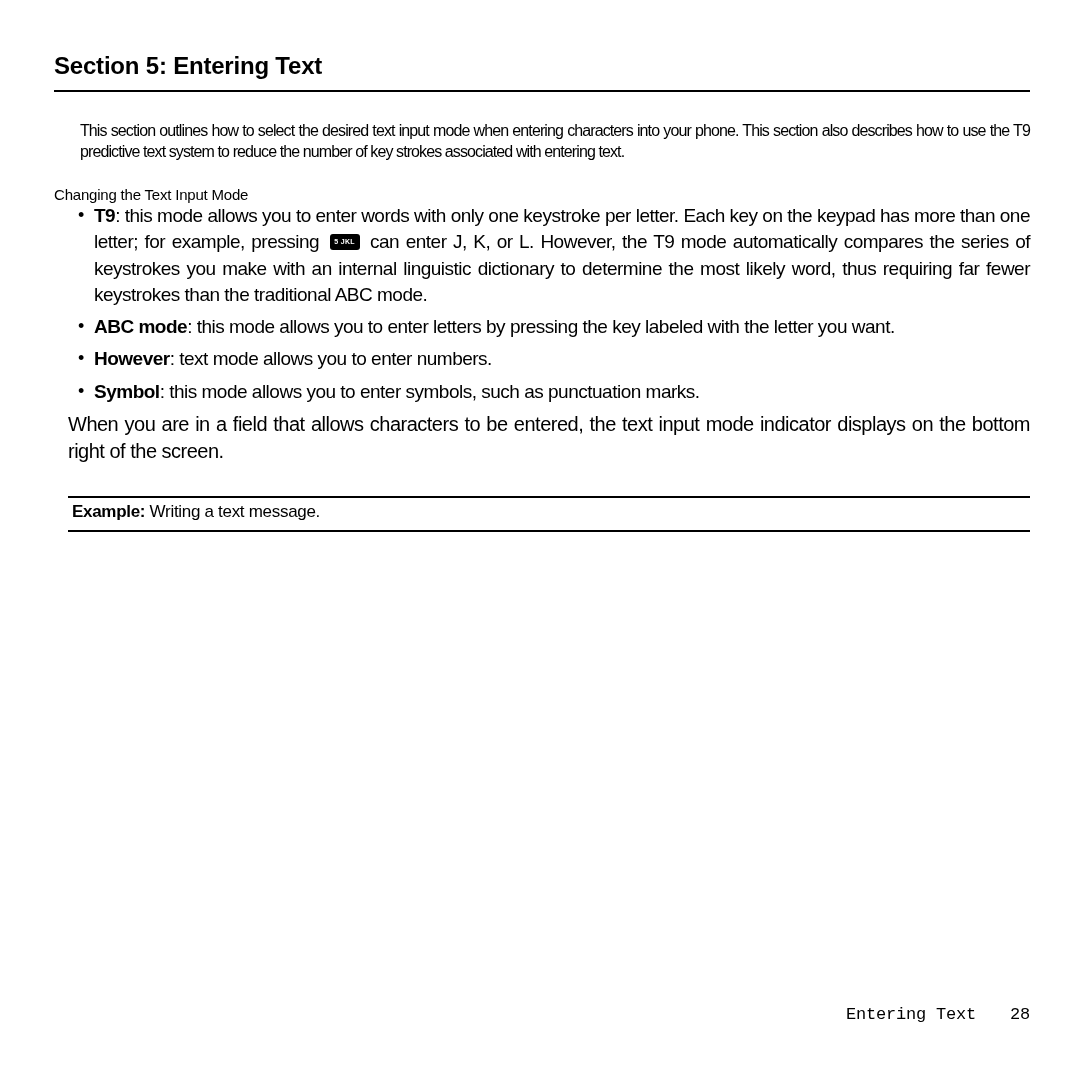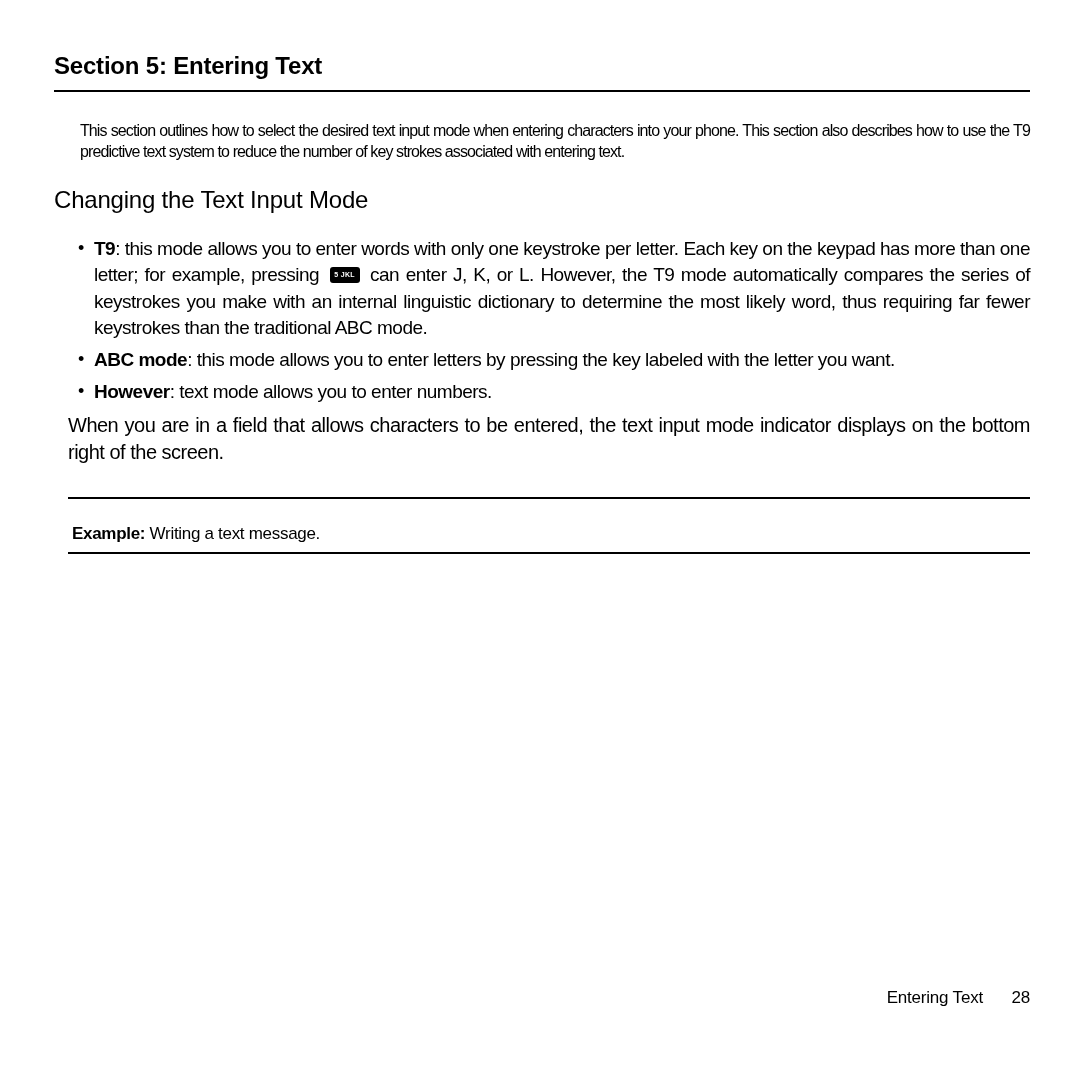--- a/index.html
+++ b/index.html
@@ -25,24 +25,24 @@
     }
     .lead {
       font-size: 16px;
       line-height: 1.32;
       letter-spacing: -0.9px;
       text-align: justify;
       margin: 0 0 24px 26px;
       font-stretch: condensed;
     }
     .subhead {
-      font-size: 24px;
+      font-size: 15px;
       font-weight: 400;
       letter-spacing: -0.2px;
-      margin-bottom: 22px;
+      margin-bottom: 0;
     }
     .body-indent {
       margin-left: 14px;
     }
     .para {
       font-size: 20px;
       line-height: 1.38;
       letter-spacing: -0.5px;
       text-align: justify;
       margin-bottom: 16px;
@@ -88,31 +88,32 @@
       transform: translate(-50%, -52%);
       color: #fff;
       font-size: 7px;
       letter-spacing: 0.3px;
       font-weight: 700;
       white-space: nowrap;
     }
     .example-box {
       border-top: 2.5px solid #000;
       border-bottom: 2.5px solid #000;
-      padding: 25px 0 8px 4px;
+      padding: 4px 0 8px 4px;
       margin-top: 30px;
     }
     .example-box .label { font-weight: 700; font-size: 17px; letter-spacing: -0.3px; }
     .example-box .text { font-size: 17px; letter-spacing: -0.3px; }
     .footer {
       position: absolute;
       right: 50px;
-      bottom: 72px;
+      bottom: 56px;
       font-size: 17px;
       letter-spacing: -0.2px;
+      font-family: Liberation Mono, monospace;
     }
     .footer .page-no { margin-left: 24px; }
   </style>
 </head>
 <body>
 
 <h1 class="section-title">Section 5: Entering Text</h1>
 <hr class="title-rule">
 
 <p class="lead">This section outlines how to select the desired text input mode when entering characters into your phone. This section also describes how to use the T9 predictive text system to reduce the number of key strokes associated with entering text.</p>
@@ -124,20 +125,23 @@
   <ul class="modes">
     <li>
       <span class="mode-name">T9</span><span>: this mode allows you to enter words with only one keystroke per letter. Each key on the keypad has more than one letter; for example, pressing </span><span class="key-icon"></span><span> can enter J, K, or L. However, the T9 mode automatically compares the series of keystrokes you make with an internal linguistic dictionary to determine the most likely word, thus requiring far fewer keystrokes than the traditional ABC mode.</span>
     </li>
     <li>
       <span class="mode-name">ABC mode</span><span>: this mode allows you to enter letters by pressing the key labeled with the letter you want.</span>
     </li>
     <li>
       <span class="mode-name">However</span><span>: text mode allows you to enter numbers.</span>
     </li>
+    <li>
+      <span class="mode-name">Symbol</span><span>: this mode allows you to enter symbols, such as punctuation marks.</span>
+    </li>
   </ul>
 
   <p class="para">When you are in a field that allows characters to be entered, the text input mode indicator displays on the bottom right of the screen.</p>
 
   <div class="example-box">
     <span class="label">Example:</span><span class="text"> Writing a text message.</span>
   </div>
 </div>
 
 <div class="footer">

